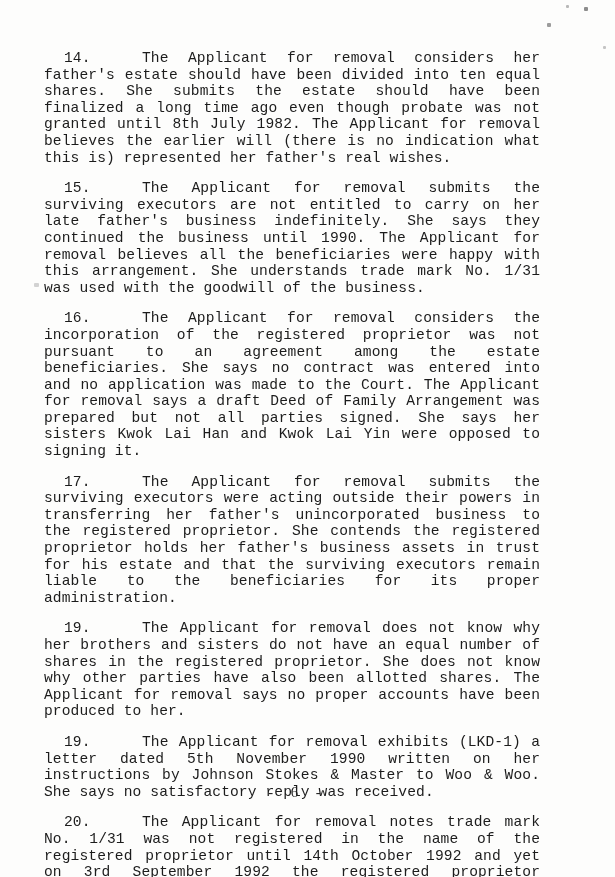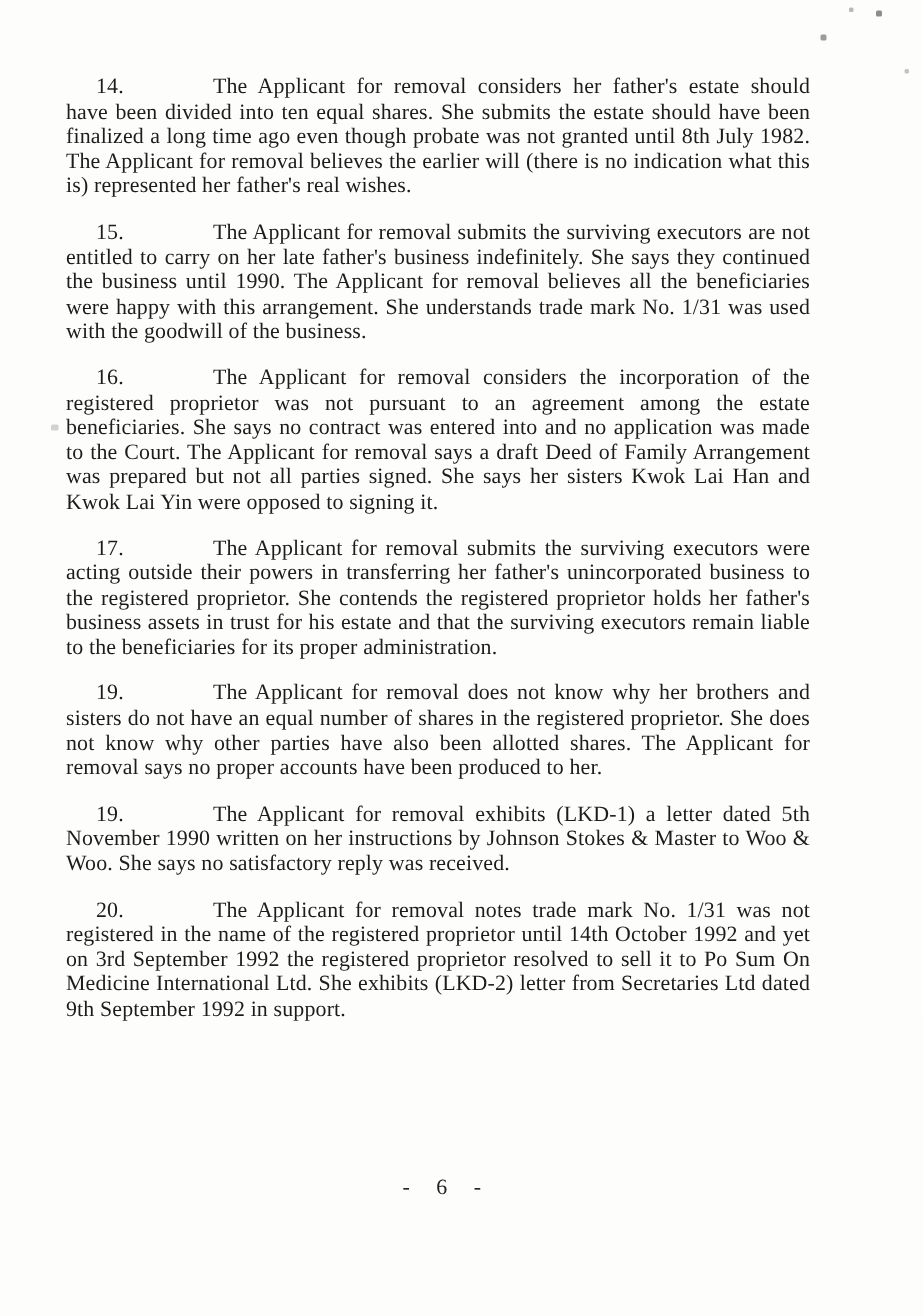--- a/index.html
+++ b/index.html
@@ -22,20 +22,21 @@
     top: 50px;
     width: 496px;
   }
   p.para {
     margin: 0 0 14px 0;
     font-size: 14.6px;
     line-height: 16.6px;
     text-align: justify;
     text-indent: 20px;
     letter-spacing: 0.1px;
+    font-family: Liberation Mono, monospace;
   }
   .para-num {
     display: inline-block;
     width: 78px;
     text-indent: 0;
   }
   .footer {
     position: absolute;
     top: 784px;
     left: 0;

